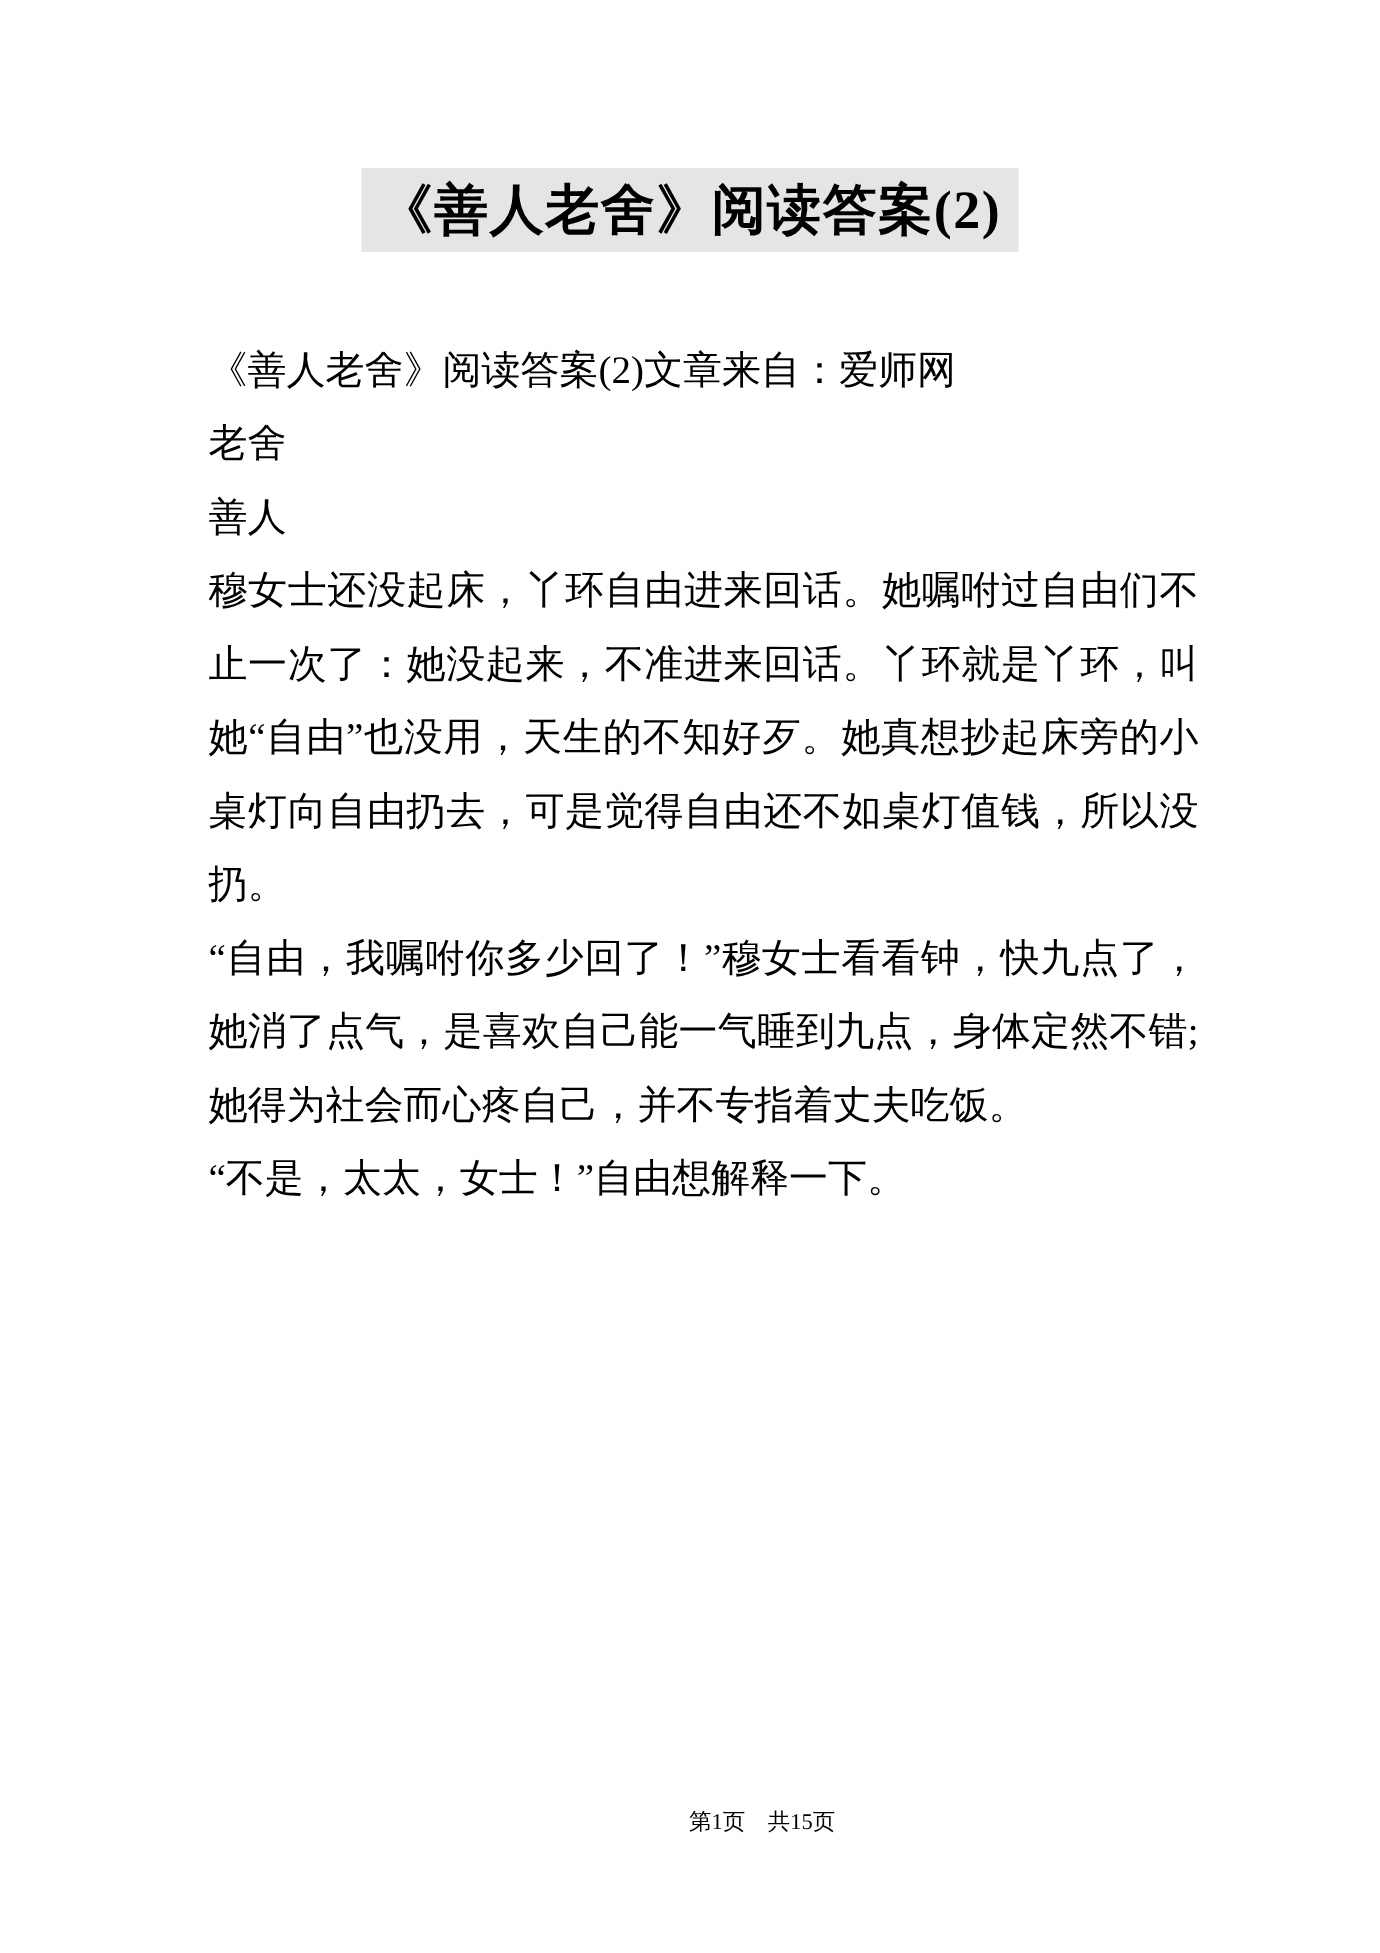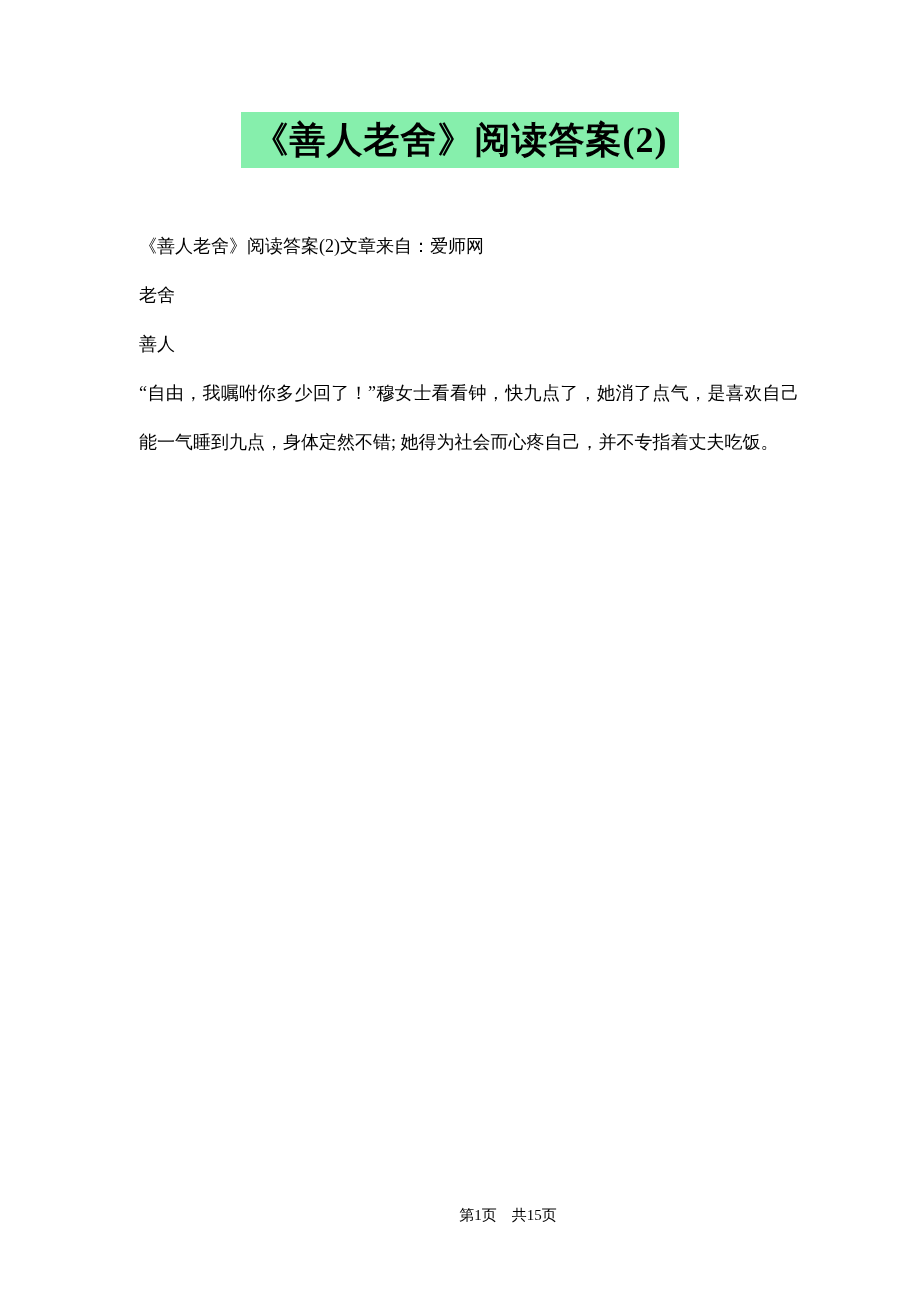--- a/index.html
+++ b/index.html
@@ -28,21 +28,21 @@
     padding: 4px 12px;
     letter-spacing: 1px;
     white-space: nowrap;
   }
   .doc-body {
     width: 660px;
     margin: 54px 0 0 139px;
   }
   .doc-body p {
     margin: 0;
-    font-size: 18px;
+    font-size: 26px;
     line-height: 49px;
     text-align: justify;
     word-break: break-all;
   }
   .page-footer {
     position: absolute;
     top: 1203px;
     left: 0;
     width: 100%;
     text-align: center;
@@ -50,27 +50,29 @@
     line-height: 24px;
     padding-left: 48px;
   }
 </style>
 </head>
 <body>
 
 <div class="page" style="background-color: rgb(255, 255, 255); color: rgb(0, 0, 0);">
 
   <div class="title-row">
-    <span class="title-highlight" style="background-color: #86efac;">《善人老舍》阅读答案(2)</span>
+    <span class="title-highlight" style="background-color: #e5e5e5;">《善人老舍》阅读答案(2)</span>
   </div>
 
   <div class="doc-body">
       <p class="para">《善人老舍》阅读答案(2)文章来自：爱师网</p>
       <p class="para">老舍</p>
       <p class="para">善人</p>
+      <p class="para">穆女士还没起床，丫环自由进来回话。她嘱咐过自由们不止一次了：她没起来，不准进来回话。丫环就是丫环，叫她“自由”也没用，天生的不知好歹。她真想抄起床旁的小桌灯向自由扔去，可是觉得自由还不如桌灯值钱，所以没扔。</p>
       <p class="para">“自由，我嘱咐你多少回了！”穆女士看看钟，快九点了，她消了点气，是喜欢自己能一气睡到九点，身体定然不错; 她得为社会而心疼自己，并不专指着丈夫吃饭。</p>
+      <p class="para">“不是，太太，女士！”自由想解释一下。</p>
     </div>
 
   <div class="page-footer">
     <span>第1页　共15页</span>
   </div>
 
 </div>
 
 </body></html>

